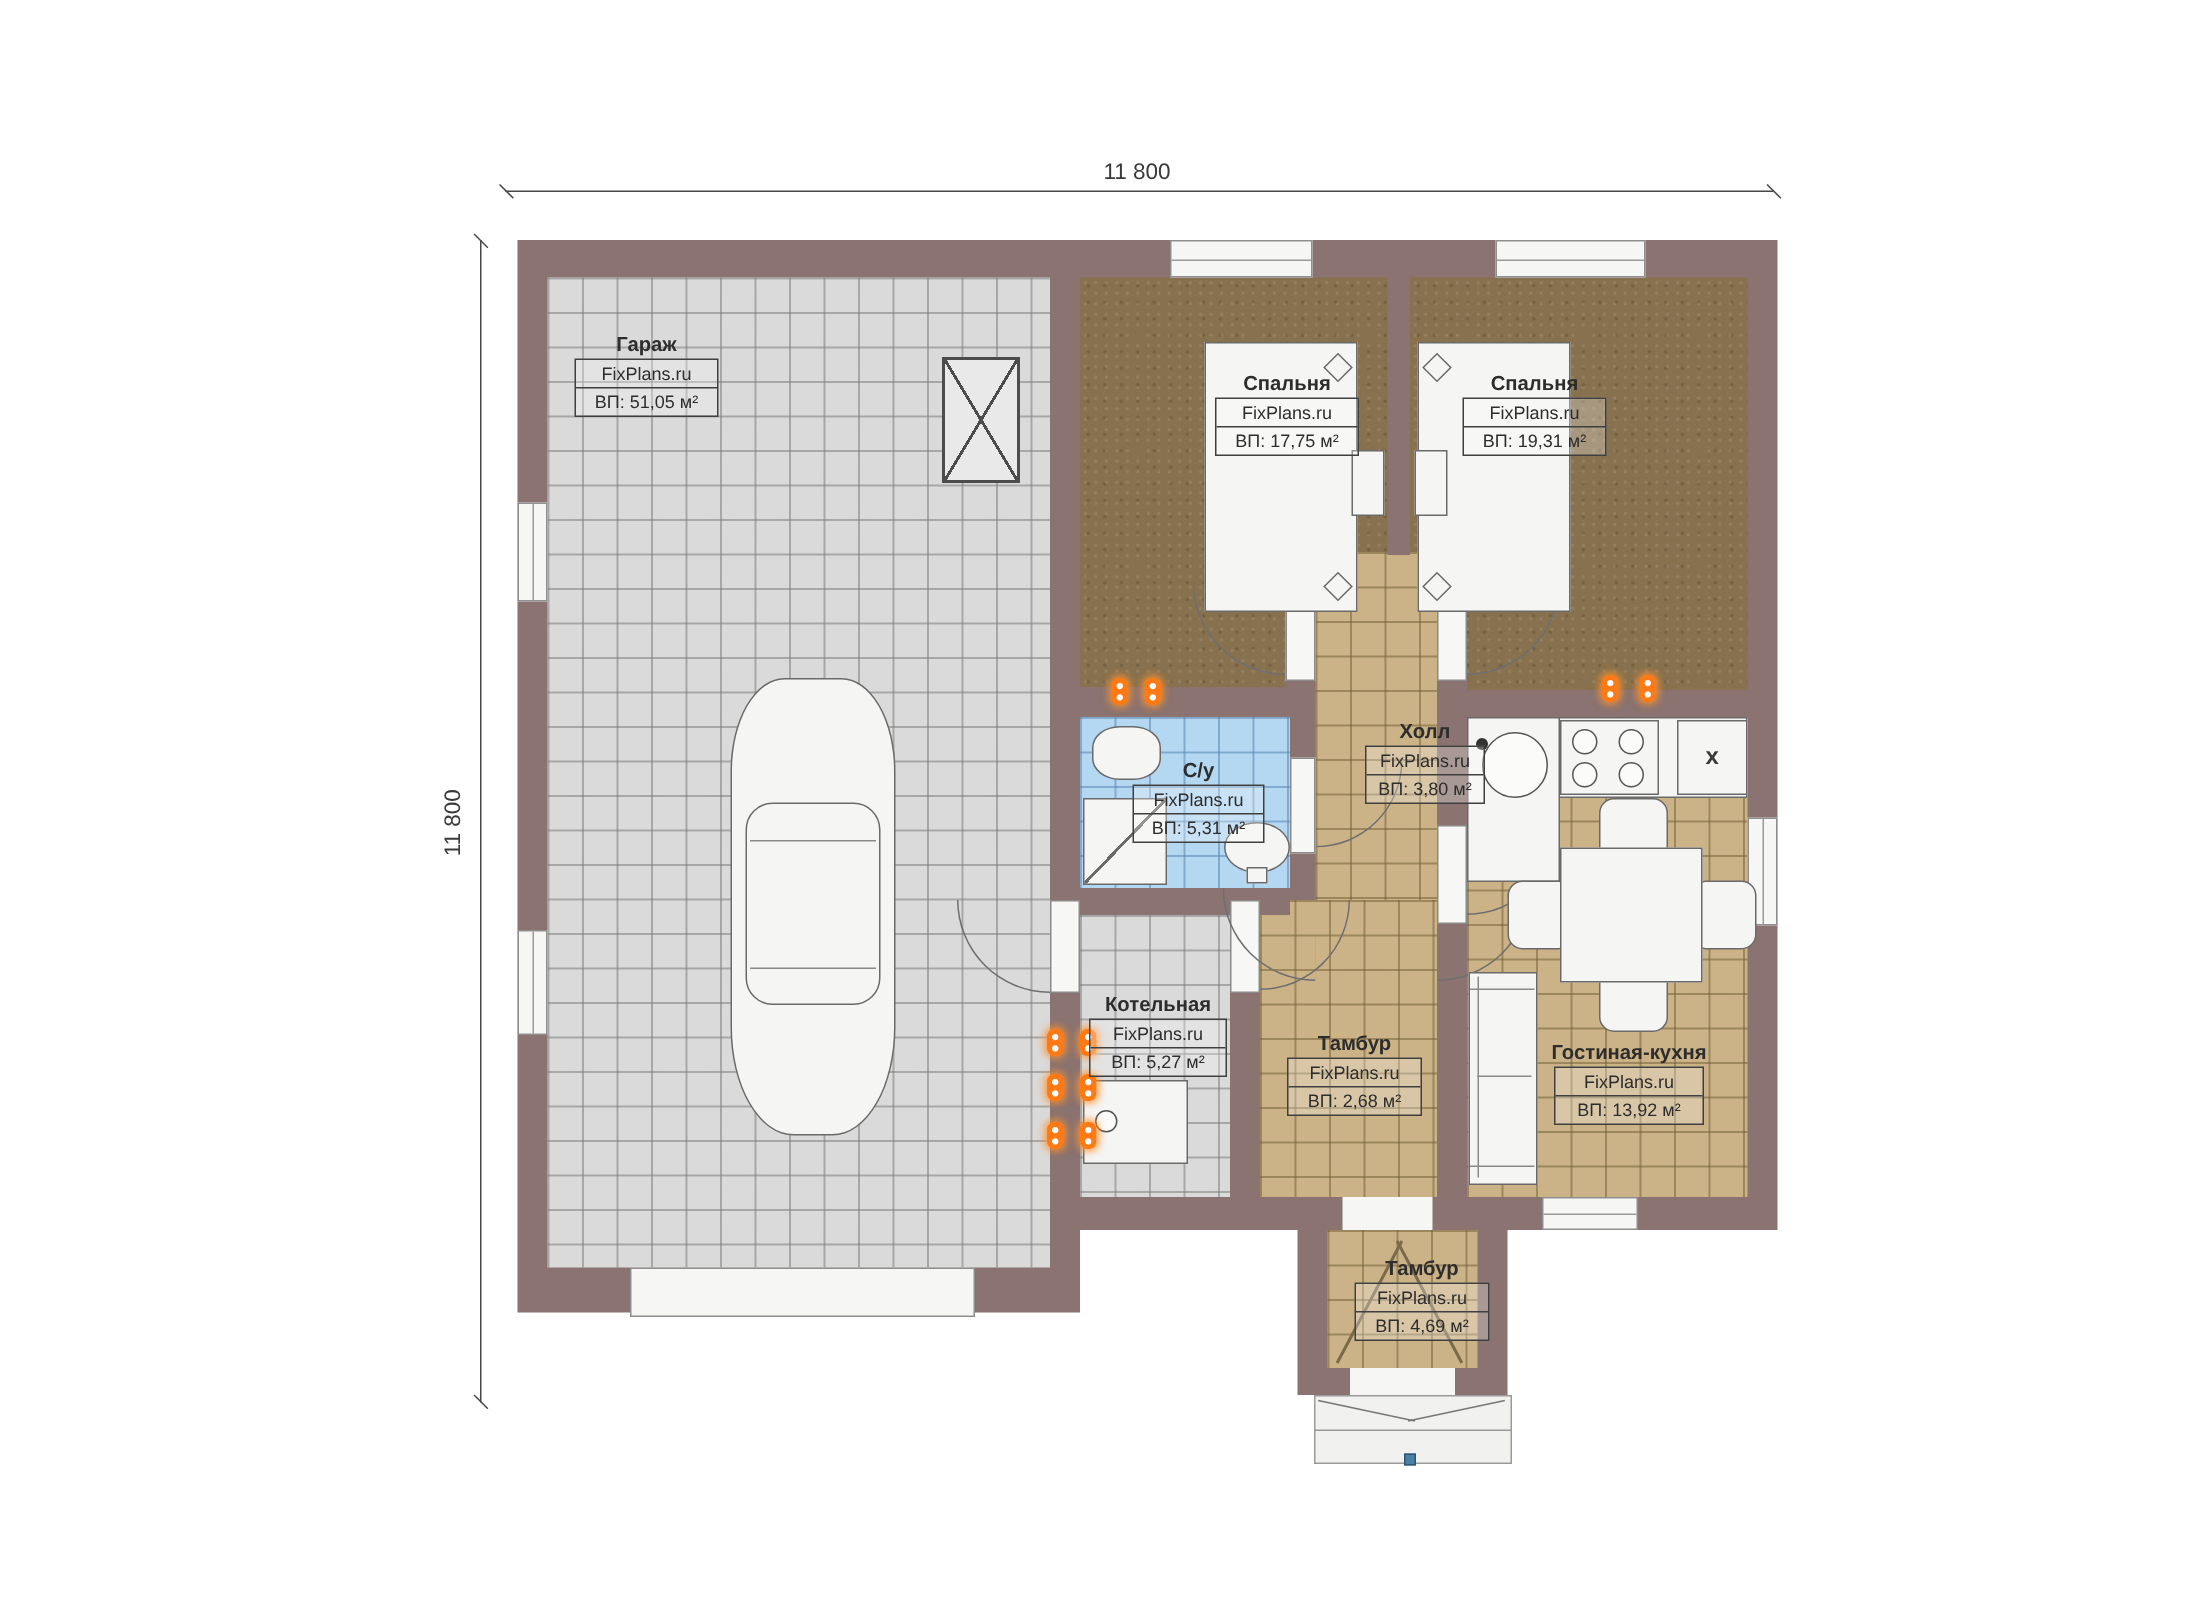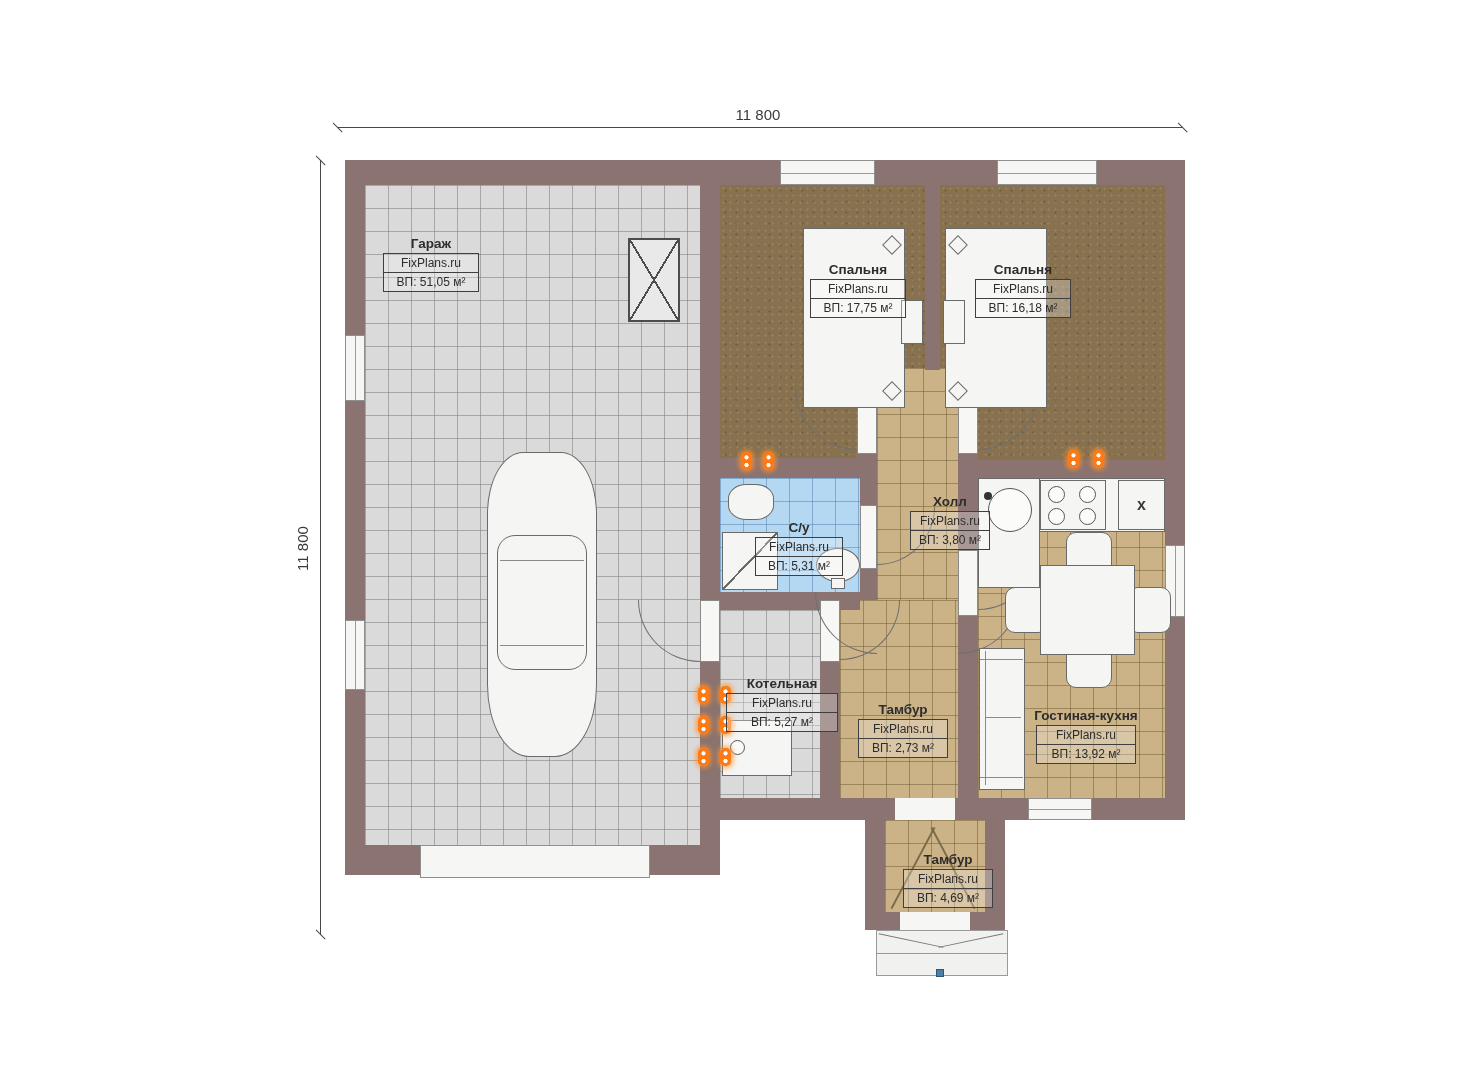--- a/index.html
+++ b/index.html
@@ -39,21 +39,21 @@
   .thinline{position:absolute;background:#8a8a8a;}
   .circle{position:absolute;border:1.3px solid #555;border-radius:50%;box-sizing:border-box;background:#fbfbfa;}
   .outlet{position:absolute;width:11px;height:18px;background:#ff7a14;border-radius:5px;
     box-shadow:0 0 5px 2px rgba(255,145,45,.8);
     background-image:radial-gradient(circle at 50% 30%,#fff 1.8px,transparent 2.4px),
                      radial-gradient(circle at 50% 72%,#fff 1.8px,transparent 2.4px);}
   .xbox{position:absolute;background:#e9e9e9;border:2px solid #4c4c4c;box-sizing:border-box;
     background-image:linear-gradient(to top right,transparent calc(50% - 1px),#4c4c4c calc(50% - 1px),#4c4c4c calc(50% + 1px),transparent calc(50% + 1px)),
                      linear-gradient(to bottom right,transparent calc(50% - 1px),#4c4c4c calc(50% - 1px),#4c4c4c calc(50% + 1px),transparent calc(50% + 1px));}
   
-  .room-label{position:absolute;text-align:center;color:#2d2d2d;margin-top:14px;}
+  .room-label{position:absolute;text-align:center;color:#2d2d2d;}
   .room-name{font-size:13.5px;font-weight:bold;margin-bottom:2px;white-space:nowrap;}
   .room-info{border:1px solid #3f3f3f;background:rgba(250,250,250,.28);font-size:12px;}
   .room-info .row{padding:2px 4px;white-space:nowrap;}
   .room-info .row + .row{border-top:1px solid #3f3f3f;}
   
   .dim-line{position:absolute;background:#474747;}
   .dim-tick{position:absolute;width:13px;height:1.4px;background:#474747;transform:rotate(45deg);}
   .dim-text{position:absolute;font-size:15px;color:#3a3a3a;text-align:center;}
 </style>
 </head>
@@ -209,53 +209,53 @@
     <div class="room-info">
       <div class="row">FixPlans.ru</div>
       <div class="row">ВП: 17,75 м²</div>
     </div>
   </div>
 
   <div class="room-label" style="left:975px;top:248px;width:96px;">
     <div class="room-name">Спальня</div>
     <div class="room-info">
       <div class="row">FixPlans.ru</div>
-      <div class="row">ВП: 16,18 м²</div>
+      <div class="row">ВП: 19,31 м²</div>
     </div>
   </div>
 
   <div class="room-label" style="left:755px;top:506px;width:88px;">
     <div class="room-name">С/у</div>
     <div class="room-info">
       <div class="row">FixPlans.ru</div>
       <div class="row">ВП: 5,31 м²</div>
     </div>
   </div>
 
   <div class="room-label" style="left:882px;top:480px;width:80px;padding-left:28px;">
     <div class="room-name">Холл</div>
     <div class="room-info">
       <div class="row">FixPlans.ru</div>
       <div class="row">ВП: 3,80 м²</div>
     </div>
   </div>
 
-  <div class="room-label" style="left:726px;top:662px;width:112px;">
+  <div class="room-label" style="left:726px;top:662px;width:92px;">
     <div class="room-name">Котельная</div>
     <div class="room-info">
       <div class="row">FixPlans.ru</div>
       <div class="row">ВП: 5,27 м²</div>
     </div>
   </div>
 
   <div class="room-label" style="left:858px;top:688px;width:90px;">
     <div class="room-name">Тамбур</div>
     <div class="room-info">
       <div class="row">FixPlans.ru</div>
-      <div class="row">ВП: 2,73 м²</div>
+      <div class="row">ВП: 2,68 м²</div>
     </div>
   </div>
 
   <div class="room-label" style="left:1028px;top:694px;width:116px;">
     <div class="room-name">Гостиная-кухня</div>
     <div class="room-info" style="margin:0 8px;">
       <div class="row">FixPlans.ru</div>
       <div class="row">ВП: 13,92 м²</div>
     </div>
   </div>

